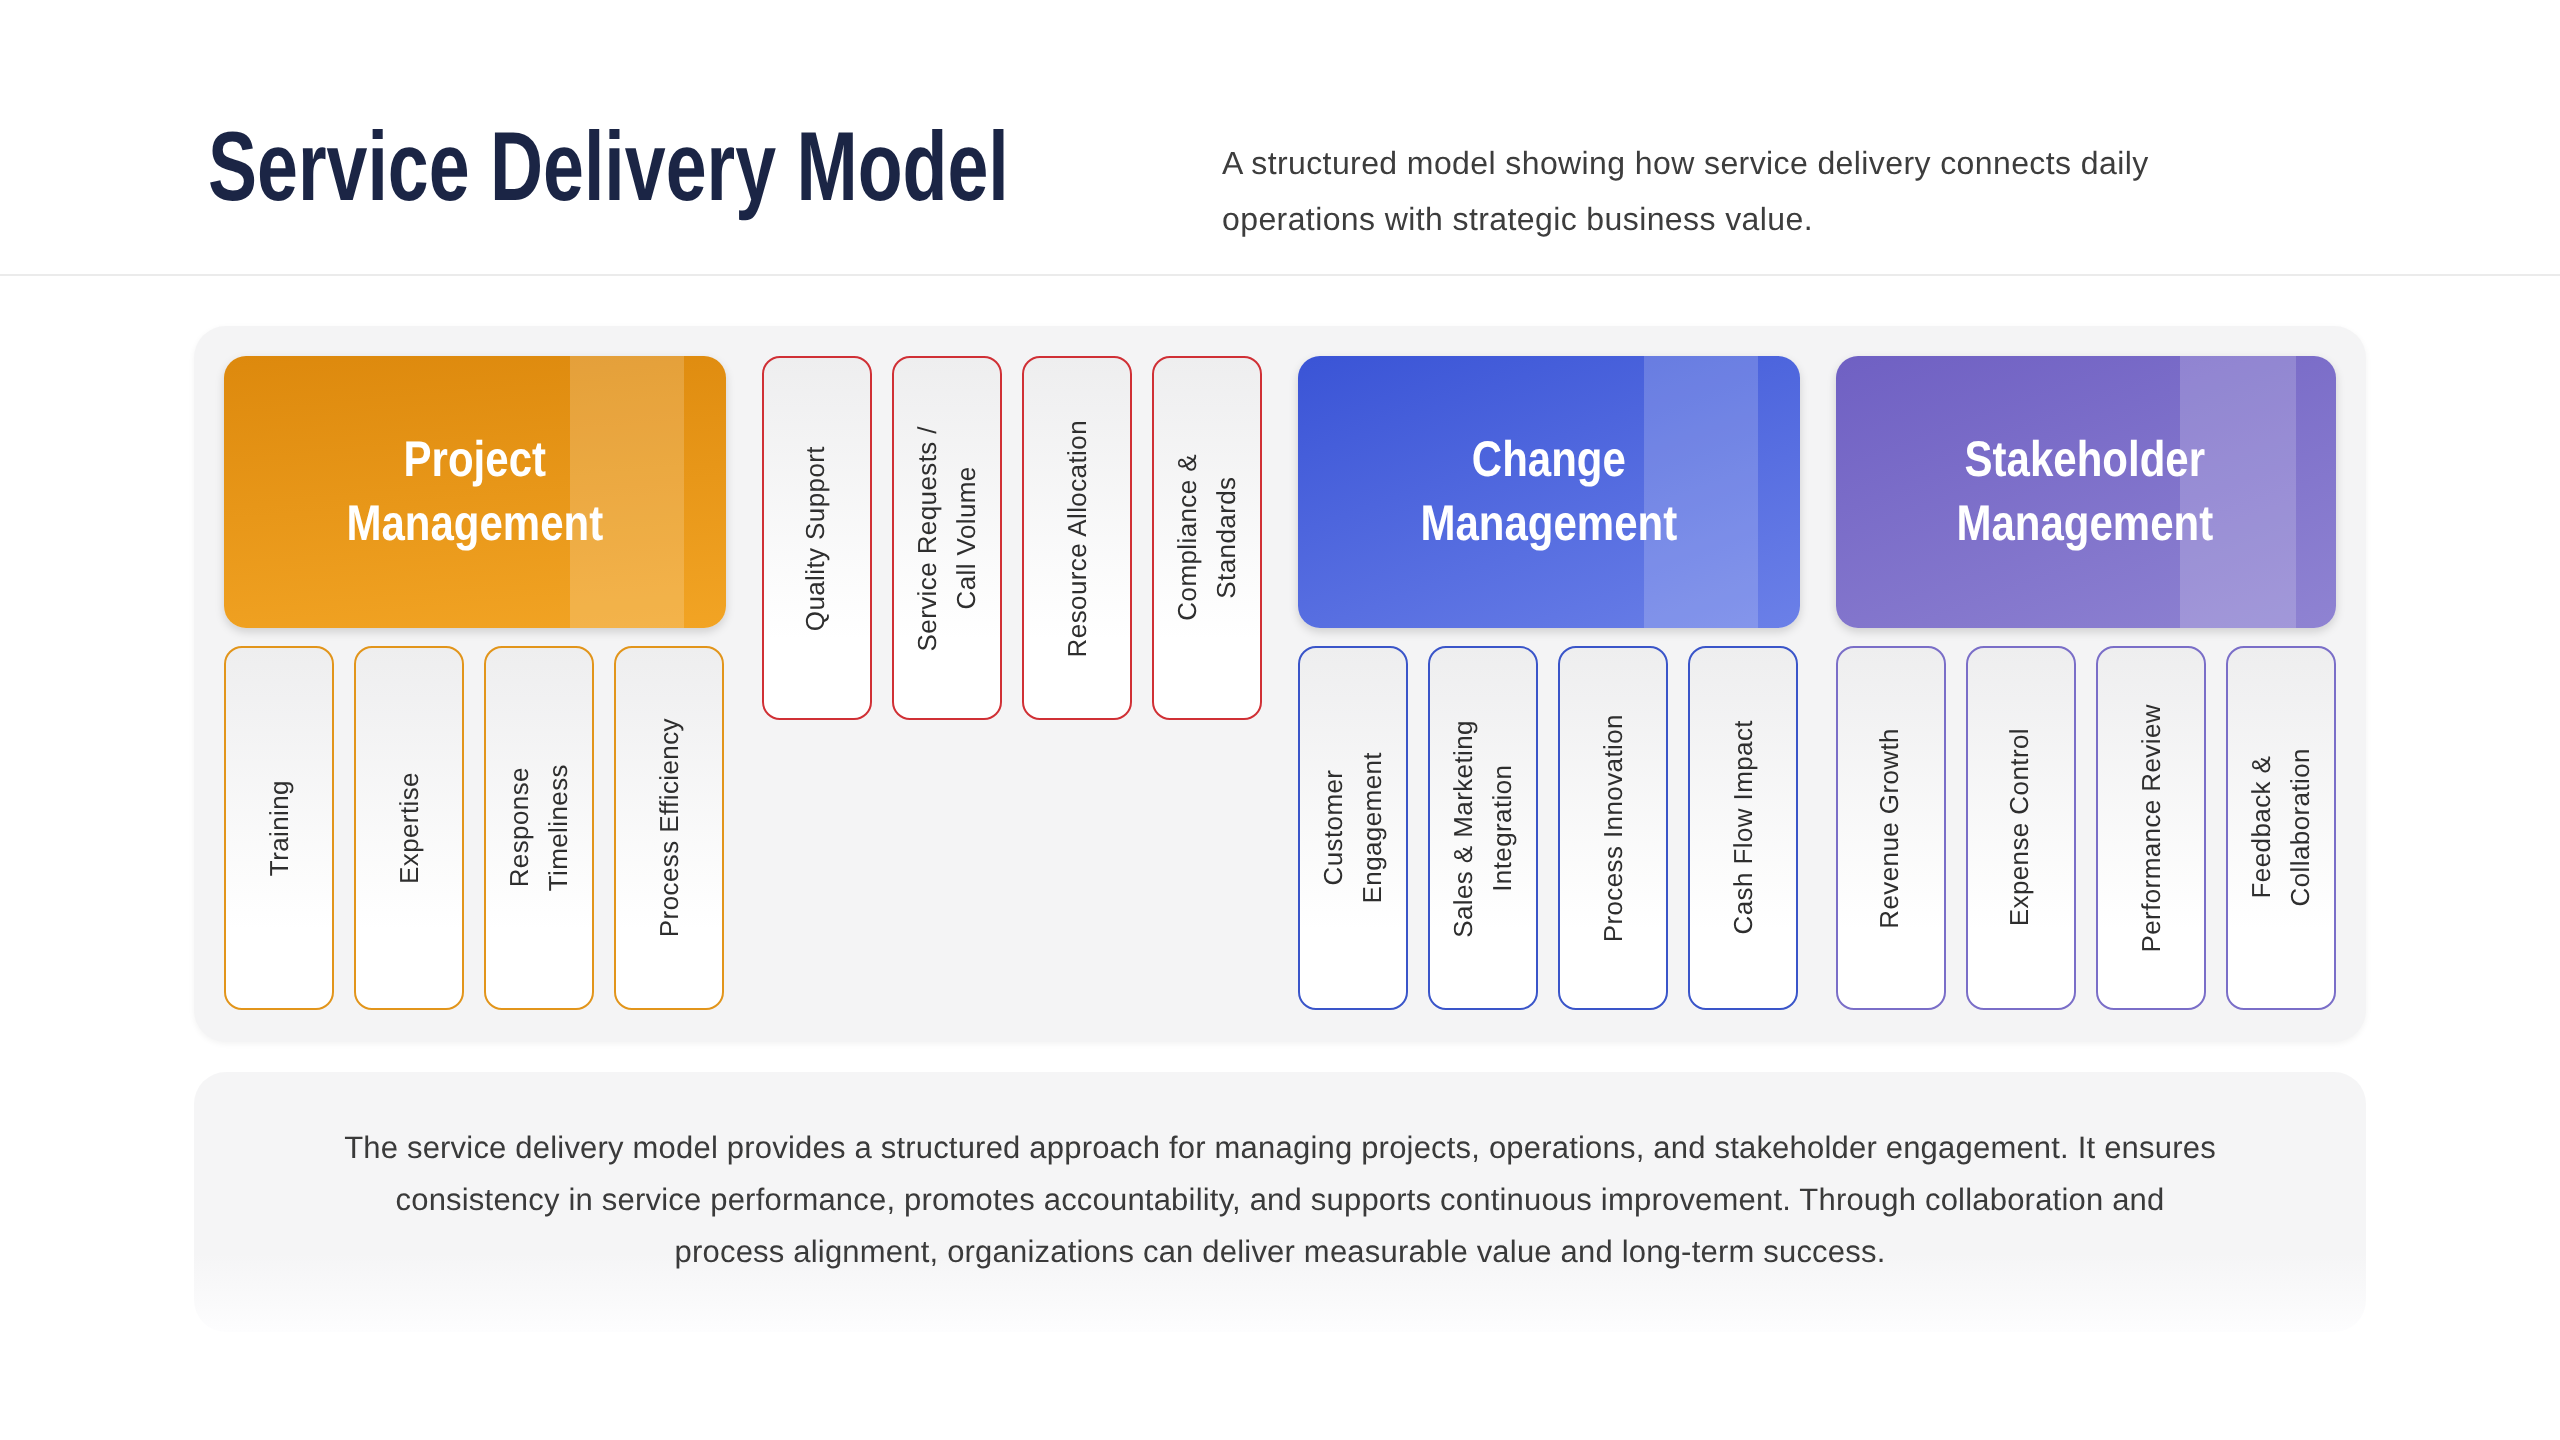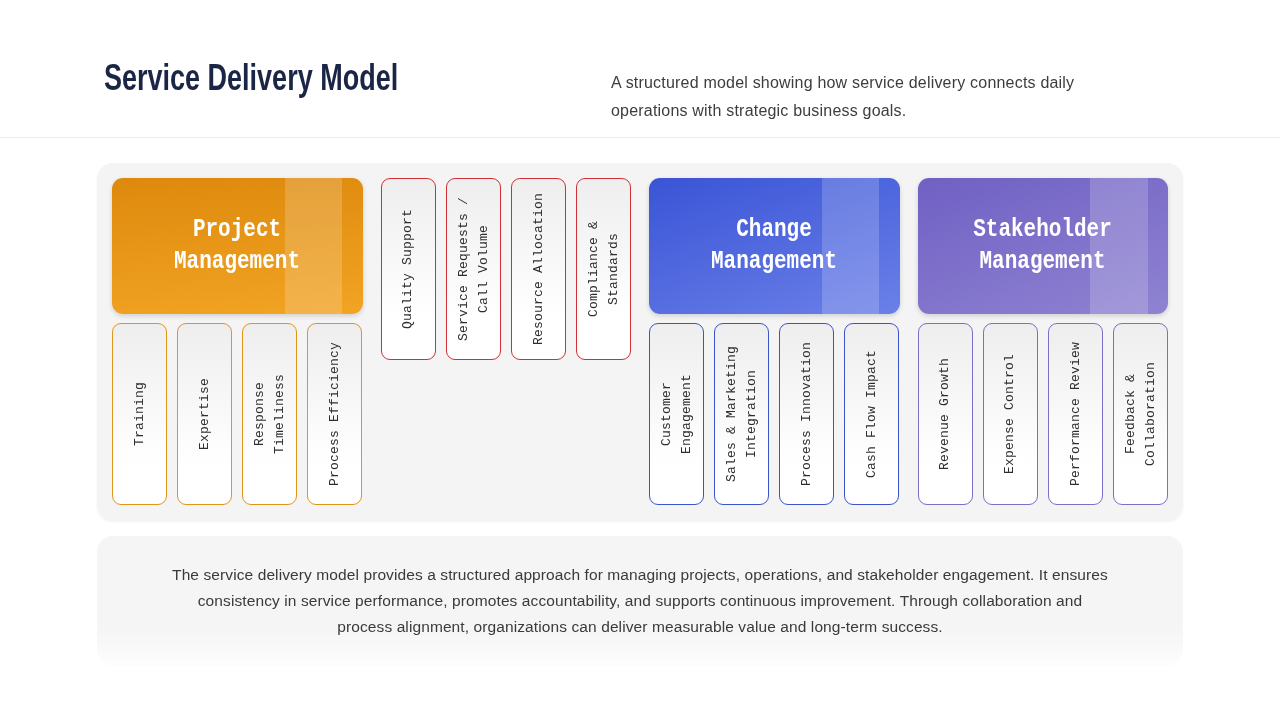--- a/index.html
+++ b/index.html
@@ -7,35 +7,34 @@
     position:relative;width:1280px;height:720px;background:#ffffff;
     font-family:"Liberation Sans",sans-serif;overflow:hidden;
   }
   
   .top-bar{
     position:absolute;left:0;top:0;width:1280px;height:137px;
     background:#ffffff;border-bottom:1px solid #ebebeb;
   }
   .page-title{
     position:absolute;left:104px;top:58px;margin:0;
-    font-size:36px;font-weight:700;color:#1b2545;line-height:1.1;
+    font-size:49px;font-weight:700;color:#1b2545;line-height:1.1;
   }
   .condense{display:inline-block;transform:scaleX(0.75);transform-origin:0 50%;white-space:nowrap;}
   .subtitle{
     position:absolute;left:611px;top:69px;margin:0;
     font-size:16px;line-height:28px;color:#3d3d3d;letter-spacing:0.2px;
     white-space:pre-line;
   }
   
   .board{
     position:absolute;left:97px;top:163px;width:1086px;height:358px;
     background:#f4f4f5;border-radius:16px;box-sizing:border-box;
     padding:15px;display:flex;gap:18px;
     box-shadow:0 1px 3px rgba(0,0,0,0.05);
-    font-family:Liberation Mono, monospace;
   }
   .group{width:252px;display:flex;flex-direction:column;}
   .head{
     position:relative;height:136px;border-radius:11px;margin-bottom:9px;
     display:flex;align-items:center;justify-content:center;text-align:center;
     color:#ffffff;overflow:hidden;box-shadow:0 2px 5px rgba(0,0,0,0.15);
   }
   .head-label{
     position:relative;z-index:2;font-size:25px;font-weight:700;line-height:32px;
     white-space:pre-line;display:inline-block;transform:scaleX(0.84);transform-origin:50% 50%;
@@ -77,21 +76,21 @@
   }
 </style>
 </head>
 <body>
 
 <div class="slide">
 
   <header class="top-bar">
     <h1 class="page-title"><span class="condense">Service Delivery Model</span></h1>
     <p class="subtitle">A structured model showing how service delivery connects daily
-operations with strategic business goals.</p>
+operations with strategic business value.</p>
   </header>
 
   <section class="board">
 
     <div class="group">
       <div class="head g0">
         <span class="head-label">Project
 Management</span>
         <span class="stripe"></span>
       </div>

